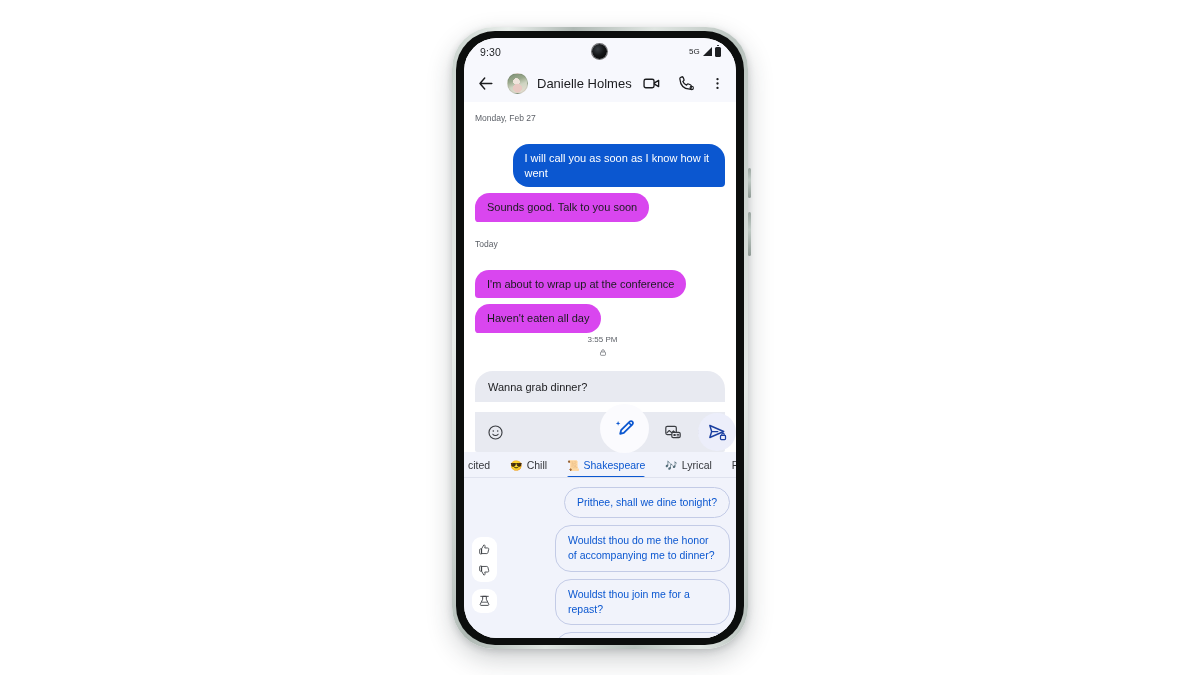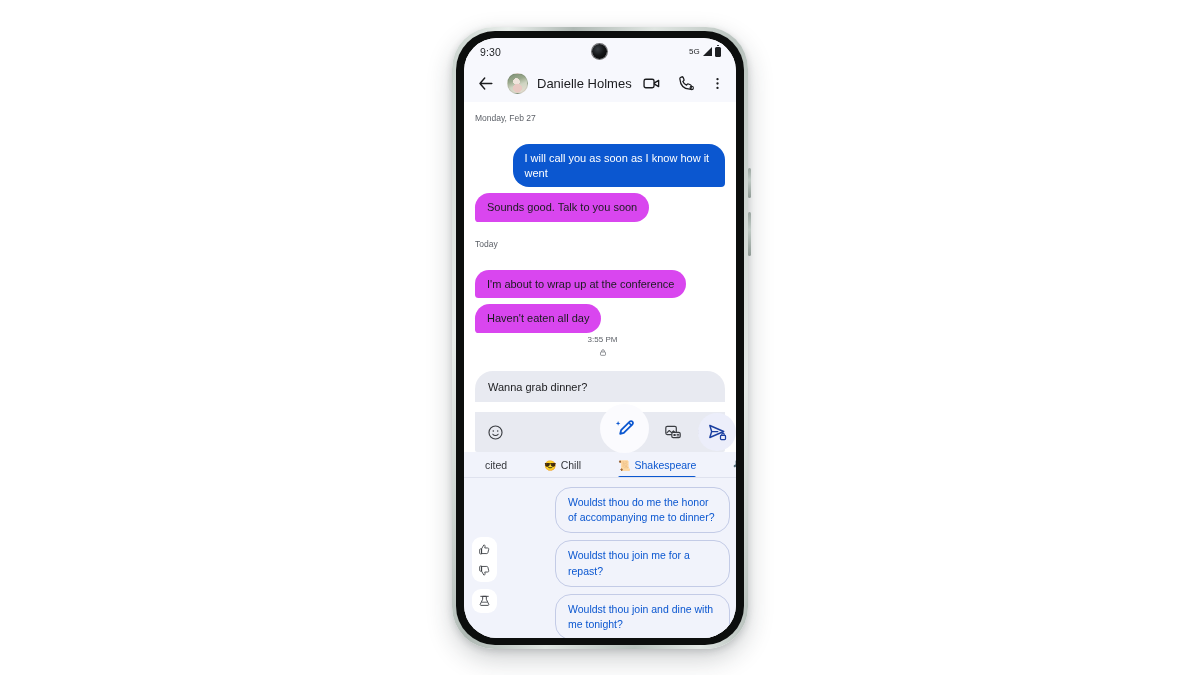--- a/index.html
+++ b/index.html
@@ -283,21 +283,20 @@
   .tab {
     display: flex;
     align-items: center;
     gap: 4px;
     font-size: 10.5px;
     color: #35373c;
     height: 26px;
     cursor: pointer;
     position: relative;
     flex: 0 0 auto;
-    margin-left: 17px;
   }
   .tab .tab-emo { font-size: 10px; }
   .tab.active { color: #0b57d0; }
   .tab.active::after {
     content: '';
     position: absolute;
     left: 0; right: 0; bottom: 0;
     height: 2.5px;
     border-radius: 2px 2px 0 0;
     background: #0b57d0;
@@ -490,20 +489,21 @@
           </div>
 
           <div class="tab">
             <span>For</span>
           </div>
 
         </div>
       </div>
 
       <div id="chips">
+        <div class="chip">Prithee, shall we dine tonight?</div>
         <div class="chip">Wouldst thou do me the honor of accompanying me to dinner?</div>
         <div class="chip">Wouldst thou join me for a repast?</div>
         <div class="chip">Wouldst thou join and dine with me tonight?</div>
       </div>
 
       <div id="rail">
         <div class="rail-card">
           <div class="rail-btn">
             <svg width="13" height="13" viewBox="0 0 24 24">
               <path d="M6.6 10.8h-2a1.5 1.5 0 00-1.5 1.5v6.4a1.5 1.5 0 001.5 1.5h2z" fill="none" stroke="#3a3d42" stroke-width="1.6" stroke-linejoin="round"></path>

